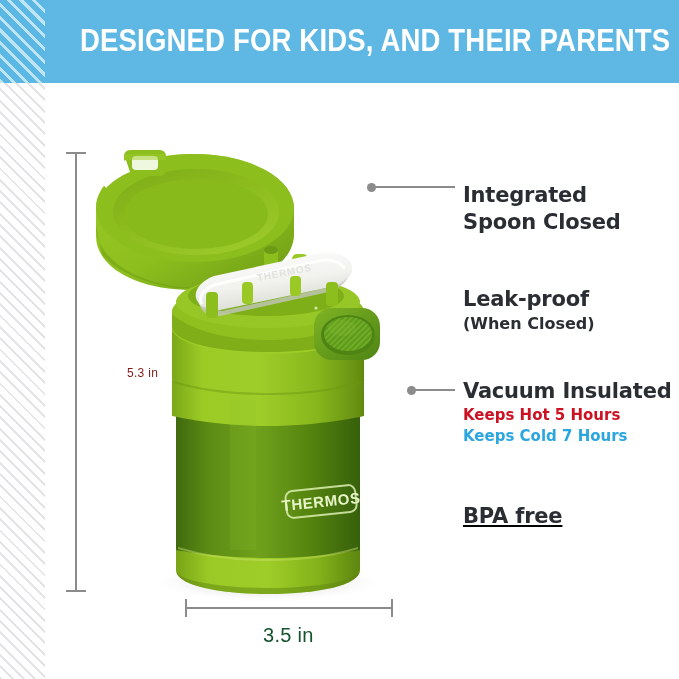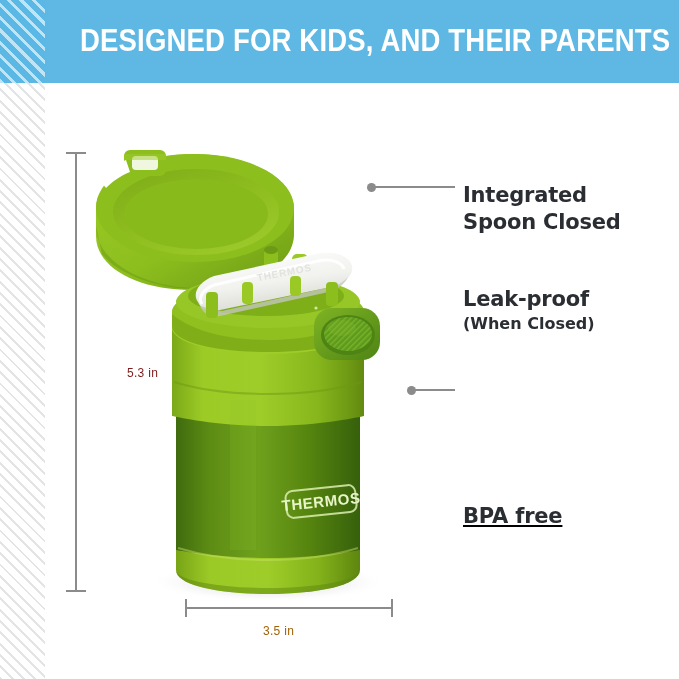--- a/index.html
+++ b/index.html
@@ -60,21 +60,21 @@
     position:absolute;left:185px;top:607px;width:208px;height:2px;
     background:#8b8b8b;z-index:5;
   }
   .dim-h-cap-l,.dim-h-cap-r{
     position:absolute;top:599px;width:2px;height:18px;background:#8b8b8b;z-index:5;
   }
   .dim-h-cap-l{left:185px;}
   .dim-h-cap-r{left:391px;}
   .dim-h-label{
     position:absolute;left:263px;top:624px;
-    color:#a16207;font-size:12px;letter-spacing:.3px;z-index:6;
+    color:#14532d;font-size:20px;letter-spacing:.3px;z-index:6;
   }
 
   
   .leader{position:absolute;height:12px;z-index:7;}
   .leader .dot{
     position:absolute;left:0;top:3px;width:9px;height:9px;border-radius:50%;
     background:#8b8b8b;
   }
   .leader .line{
     position:absolute;left:8px;top:6px;height:2px;background:#8b8b8b;
@@ -297,20 +297,25 @@
     <div class="callout" id="callout-spoon">
       <div class="main">Integrated</div>
       <div class="main">Spoon Closed</div>
     </div>
 
     <div class="callout" id="callout-leak">
       <div class="main">Leak-proof</div>
       <div class="sub">(When Closed)</div>
     </div>
 
+    <div class="callout" id="callout-vacuum">
+      <div class="main">Vacuum Insulated</div>
+      <div class="hot">Keeps Hot 5 Hours</div>
+      <div class="cold">Keeps Cold 7 Hours</div>
+    </div>
 
     <div class="callout" id="callout-bpa">
       <div class="main">BPA free</div>
     </div>
 
 
   </div>
 
 </div>
 

